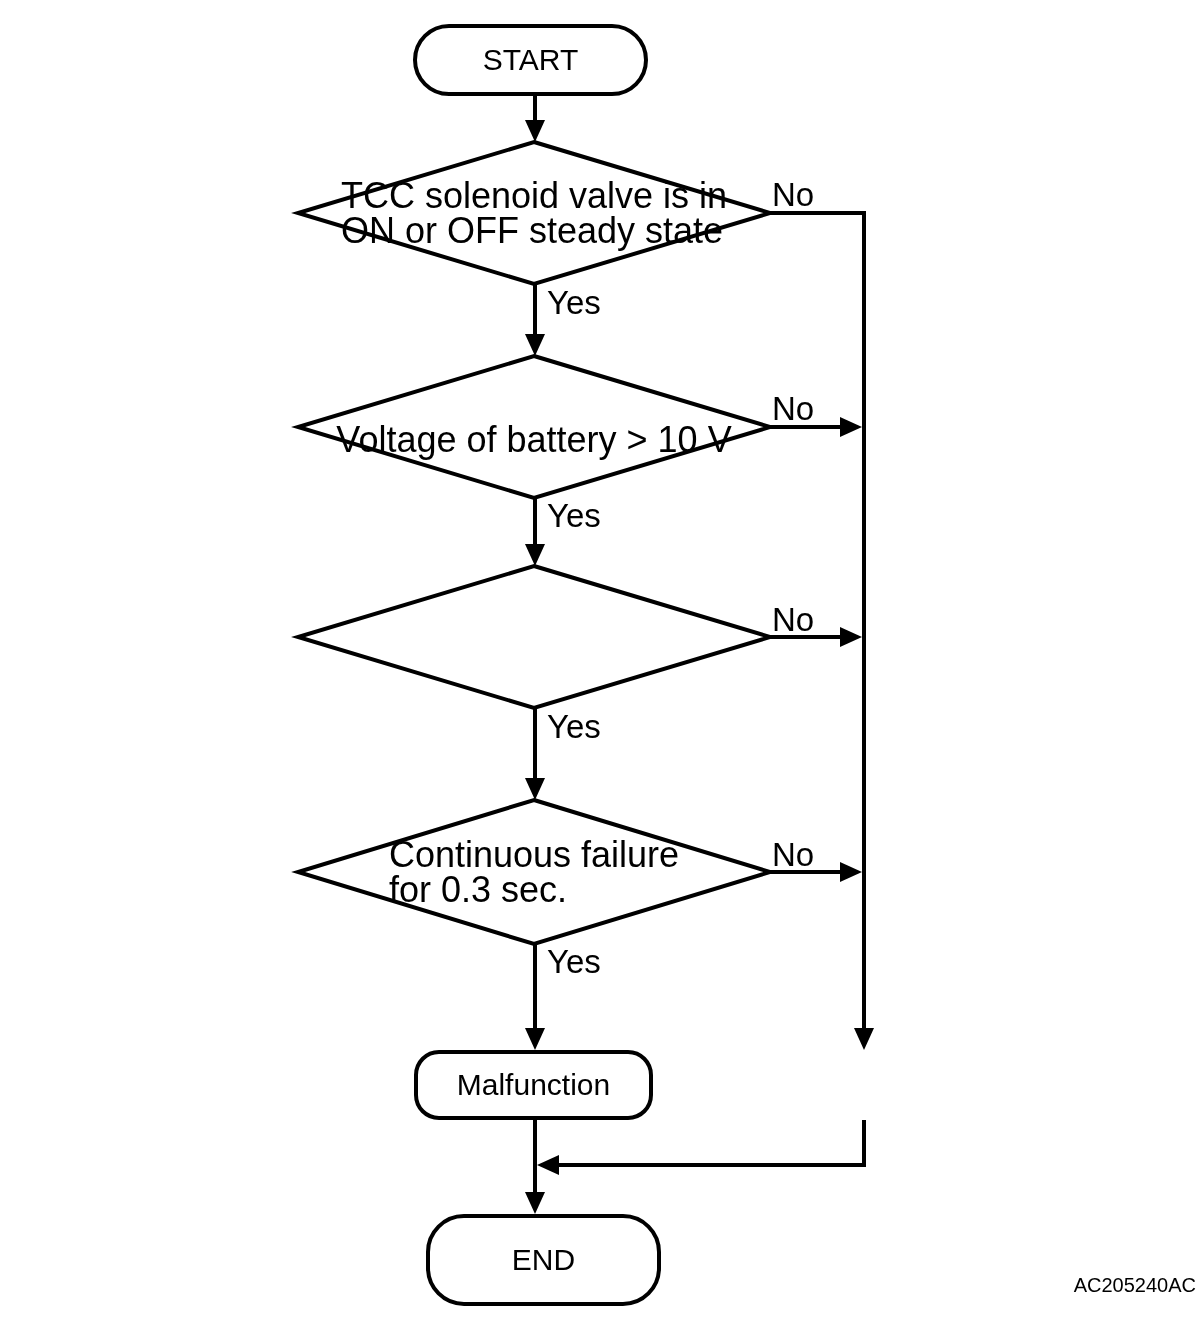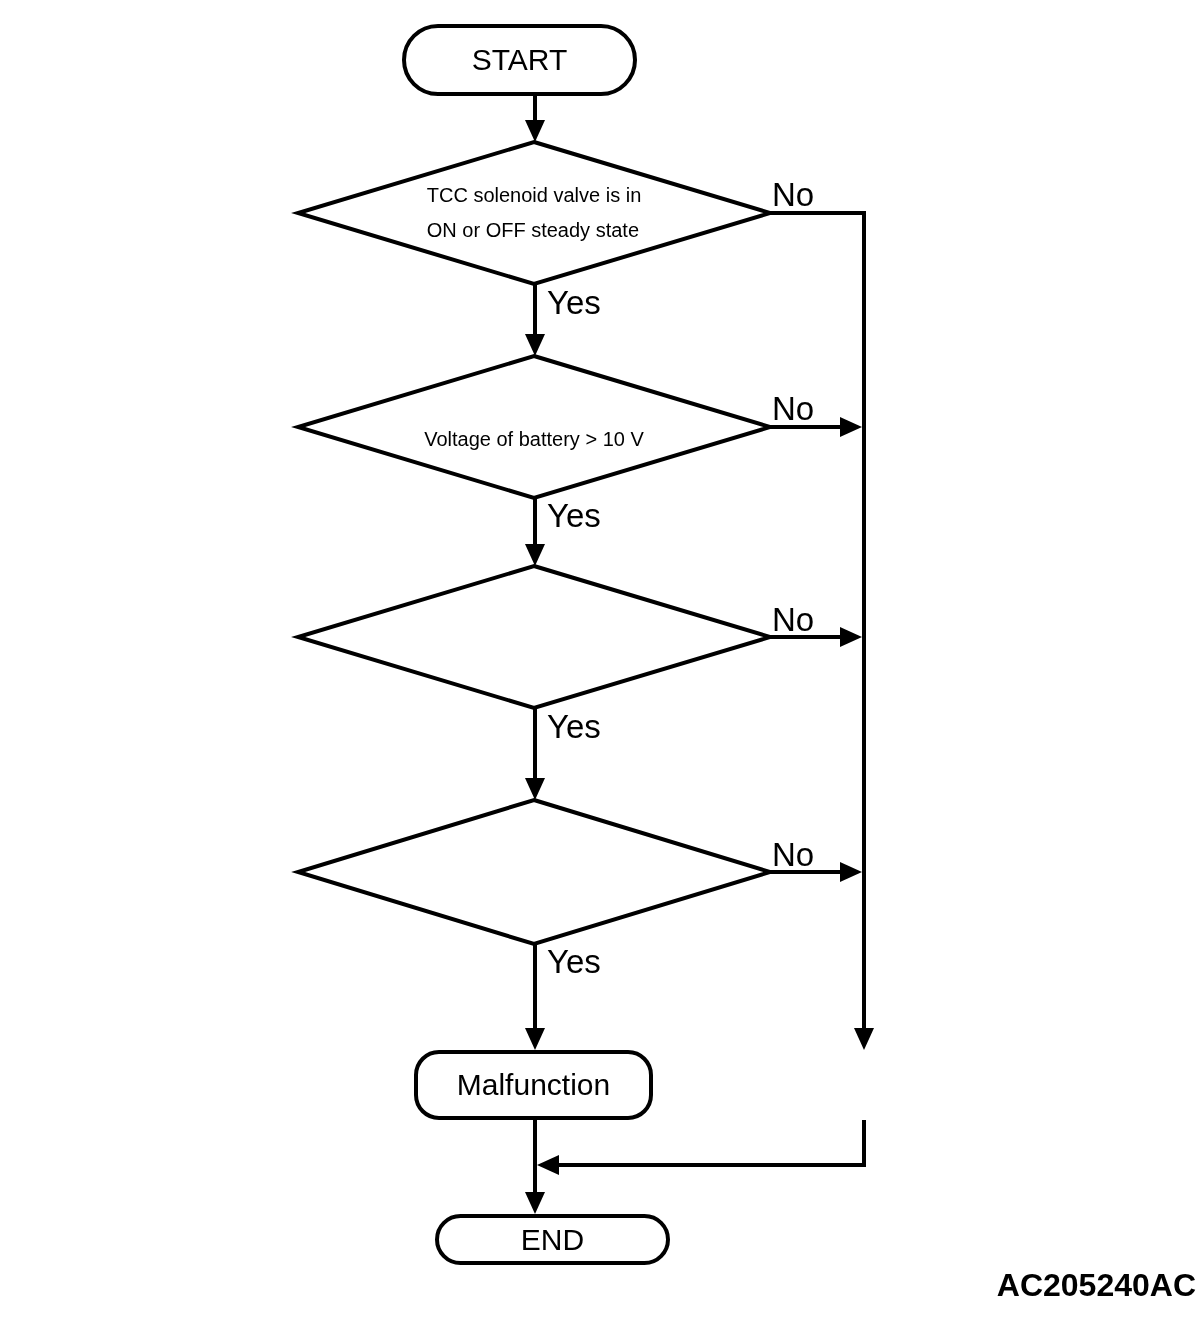--- a/index.html
+++ b/index.html
@@ -27,36 +27,36 @@
     justify-content: center;
     font-size: 30px;
     line-height: 1;
   }
   .terminal { border-radius: 38px; }
   .diamond-text {
     position: absolute;
     display: flex;
     align-items: center;
     justify-content: center;
-    font-size: 20px;
+    font-size: 36px;
     line-height: 35px;
     text-align: left;
     white-space: pre-line;
     pointer-events: none;
   }
   .edge-label {
     position: absolute;
     font-size: 33px;
     line-height: 30px;
     white-space: nowrap;
   }
   .figure-code {
     position: absolute;
-    font-size: 32px;
-    font-weight: bold;
+    font-size: 20px;
+    font-weight: normal;
     line-height: 28px;
     white-space: nowrap;
   }
 </style>
 </head>
 <body>
 
 <div class="canvas">
 
   <svg class="wires" viewBox="0 0 1200 1318">
@@ -100,36 +100,38 @@
     </g>
 
     <g stroke="#000000" stroke-width="4" fill="#ffffff">
       <polygon points="534,142 770,213 534,284 298,213"></polygon>
       <polygon points="534,356 770,427 534,498 298,427"></polygon>
       <polygon points="534,566 770,637 534,708 298,637"></polygon>
       <polygon points="534,800 770,872 534,944 298,872"></polygon>
     </g>
   </svg>
 
-  <div class="node terminal" style="left:402px; top:24px; width:235px; height:72px;">
+  <div class="node terminal" style="left:413px; top:24px; width:235px; height:72px;">
     <span>START</span>
   </div>
 
   <div class="node" style="left:414px; top:1050px; width:239px; height:70px;border-radius:25px;">
     <span>Malfunction</span>
   </div>
 
 
-  <div class="node terminal" style="left:435px; top:1214px; width:235px; height:51px;">
+  <div class="node terminal" style="left:426px; top:1214px; width:235px; height:92px;">
     <span>END</span>
   </div>
 
   <div class="diamond-text" style="left:298px; top:142px; width:472px; height:142px;">TCC solenoid valve is in
 ON or OFF steady state</div>
   <div class="diamond-text" style="left:298px; top:368px; width:472px; height:142px;">Voltage of battery &gt; 10 V</div>
+  <div class="diamond-text" style="left:298px; top:800px; width:472px; height:144px;">Continuous failure
+for 0.3 sec.</div>
 
   <div class="edge-label" style="left:772px; top:180px;">No</div>
   <div class="edge-label" style="left:547px; top:288px;">Yes</div>
 
   <div class="edge-label" style="left:772px; top:394px;">No</div>
   <div class="edge-label" style="left:547px; top:501px;">Yes</div>
 
   <div class="edge-label" style="left:772px; top:605px;">No</div>
   <div class="edge-label" style="left:547px; top:712px;">Yes</div>
 

